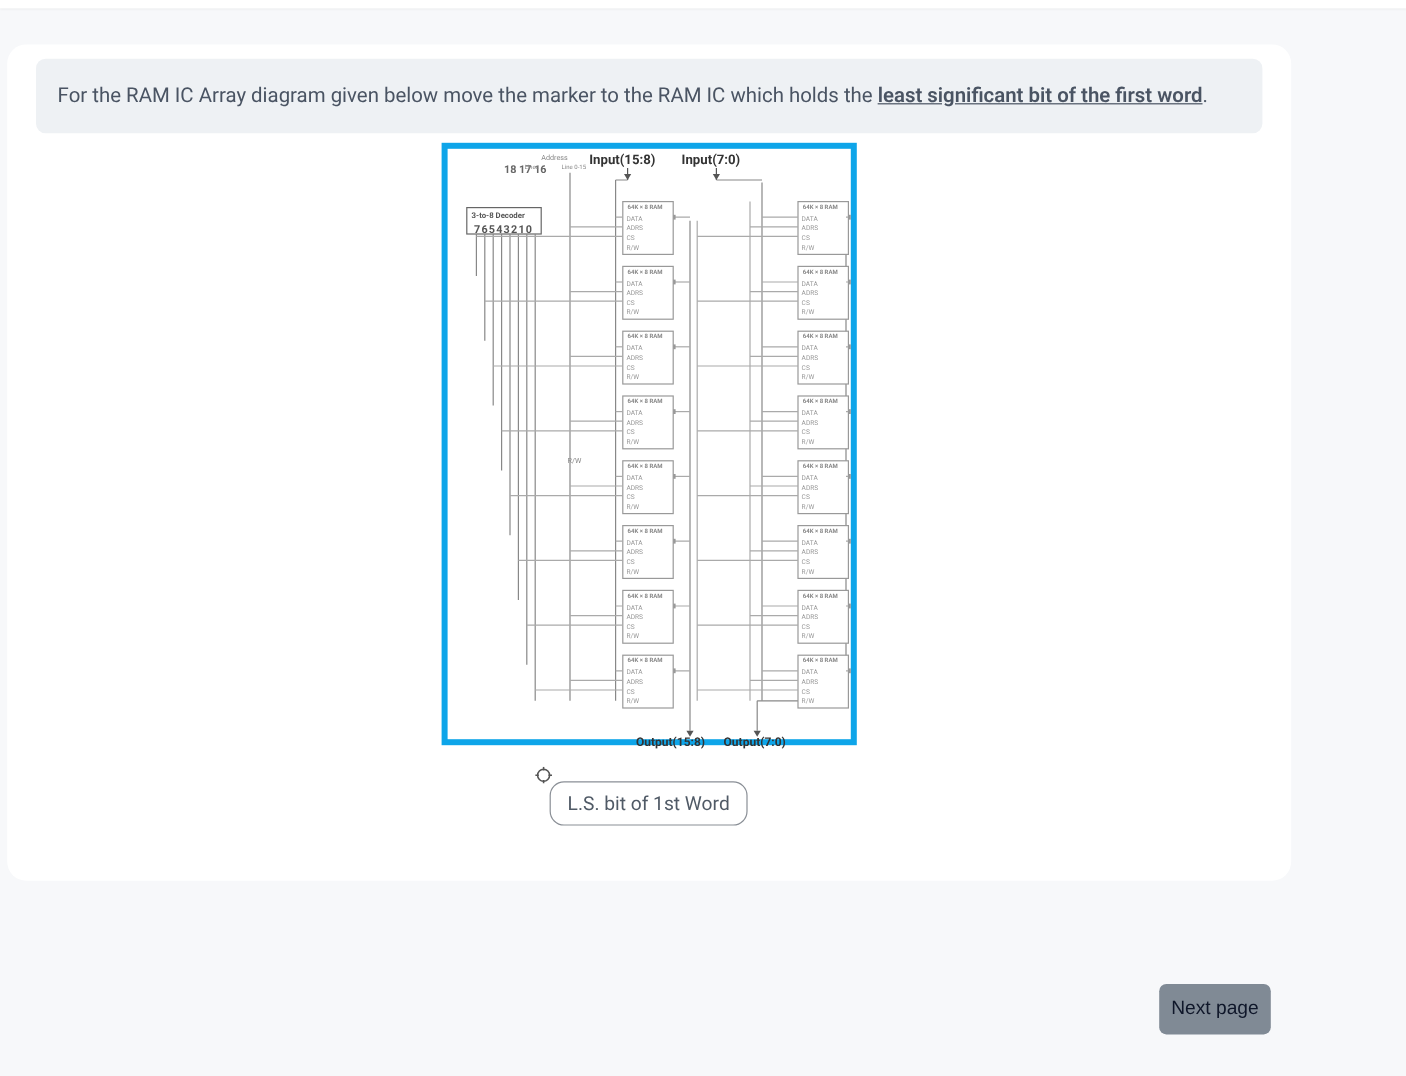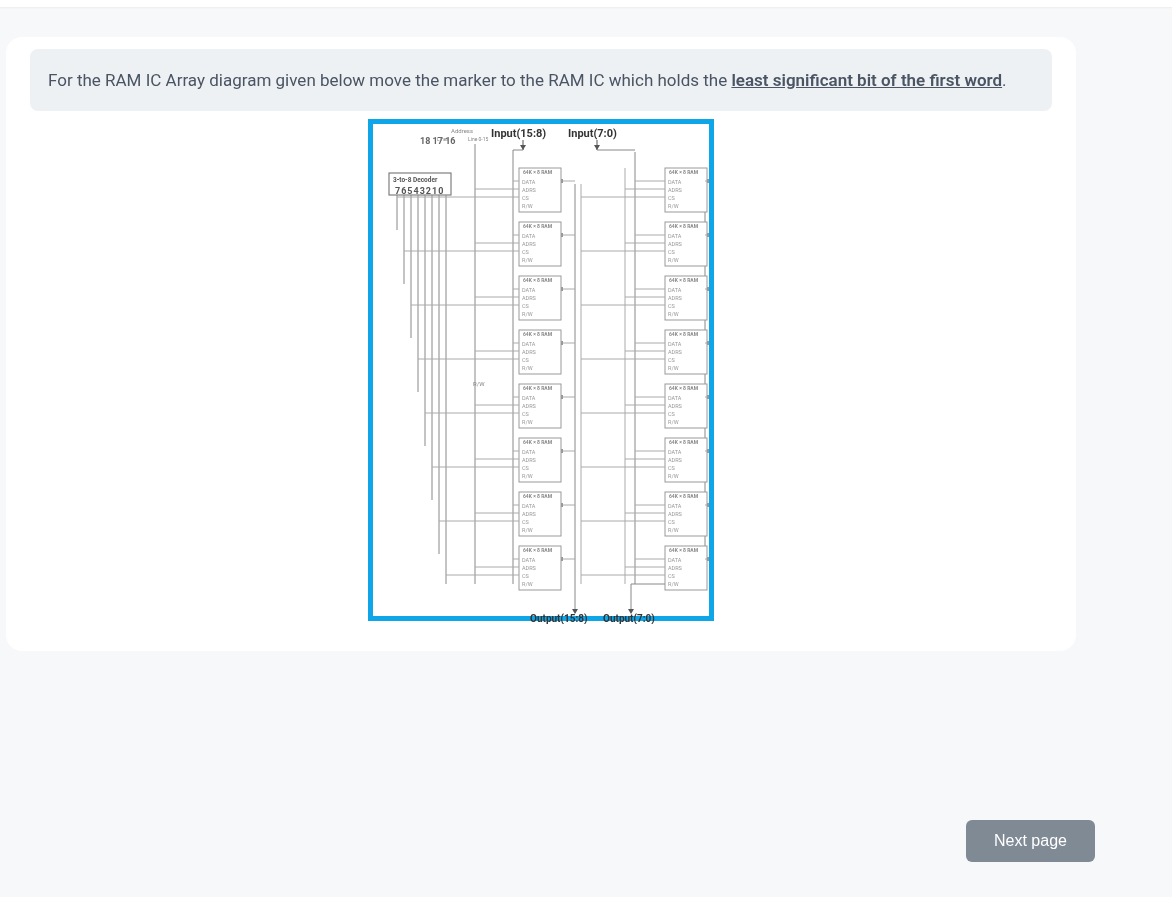--- a/index.html
+++ b/index.html
@@ -71,24 +71,24 @@
     font-size: 16px;
     color: #505a66;
     background: #ffffff;
     cursor: move;
   }
   .next-btn {
     position: absolute;
     left: 966px;
     top: 820px;
     background: #808a95;
-    color: #ffffff;
+    color: #0f172a;
     border: none;
     border-radius: 6px;
-    padding: 12px 28px;
+    padding: 12px 10px;
     font-size: 16px;
     cursor: pointer;
   }
 </style>
 </head>
 <body>
 
 <div class="topbar"></div>
 
 <div class="card">
@@ -325,16 +325,26 @@
           <line x1="334" y1="435" x2="332" y2="435" stroke="#aaa" stroke-width="1"></line>
           <rect x="334" y="433" width="2" height="4" fill="#999"></rect>
           <line x1="252" y1="44" x2="252" y2="460" stroke="#aaa" stroke-width="1"></line>
           <line x1="208" y1="60" x2="208" y2="460" stroke="#aaa" stroke-width="1"></line>
         </g>
 
       <text x="100" y="262" font-size="6" fill="#888">R/W</text>
     </svg>
   </div>
 
+  <div class="marker-area">
+    <svg class="reticle" width="14" height="14">
+      <circle cx="7" cy="7" r="5" fill="none" stroke="#555" stroke-width="1.3"></circle>
+      <line x1="7" y1="0" x2="7" y2="3" stroke="#555" stroke-width="1.3"></line>
+      <line x1="7" y1="11" x2="7" y2="14" stroke="#555" stroke-width="1.3"></line>
+      <line x1="0" y1="7" x2="3" y2="7" stroke="#555" stroke-width="1.3"></line>
+      <line x1="11" y1="7" x2="14" y2="7" stroke="#555" stroke-width="1.3"></line>
+    </svg>
+    <div class="marker-label">L.S. bit of 1st Word</div>
+  </div>
 
 </div>
 
 <button class="next-btn">Next page</button>
 
 </body></html>

